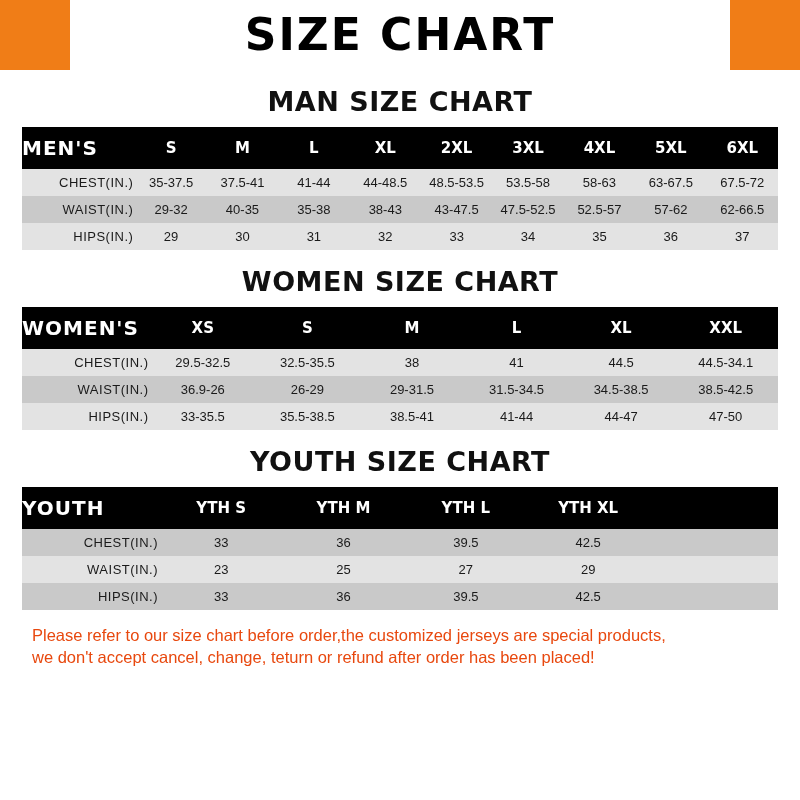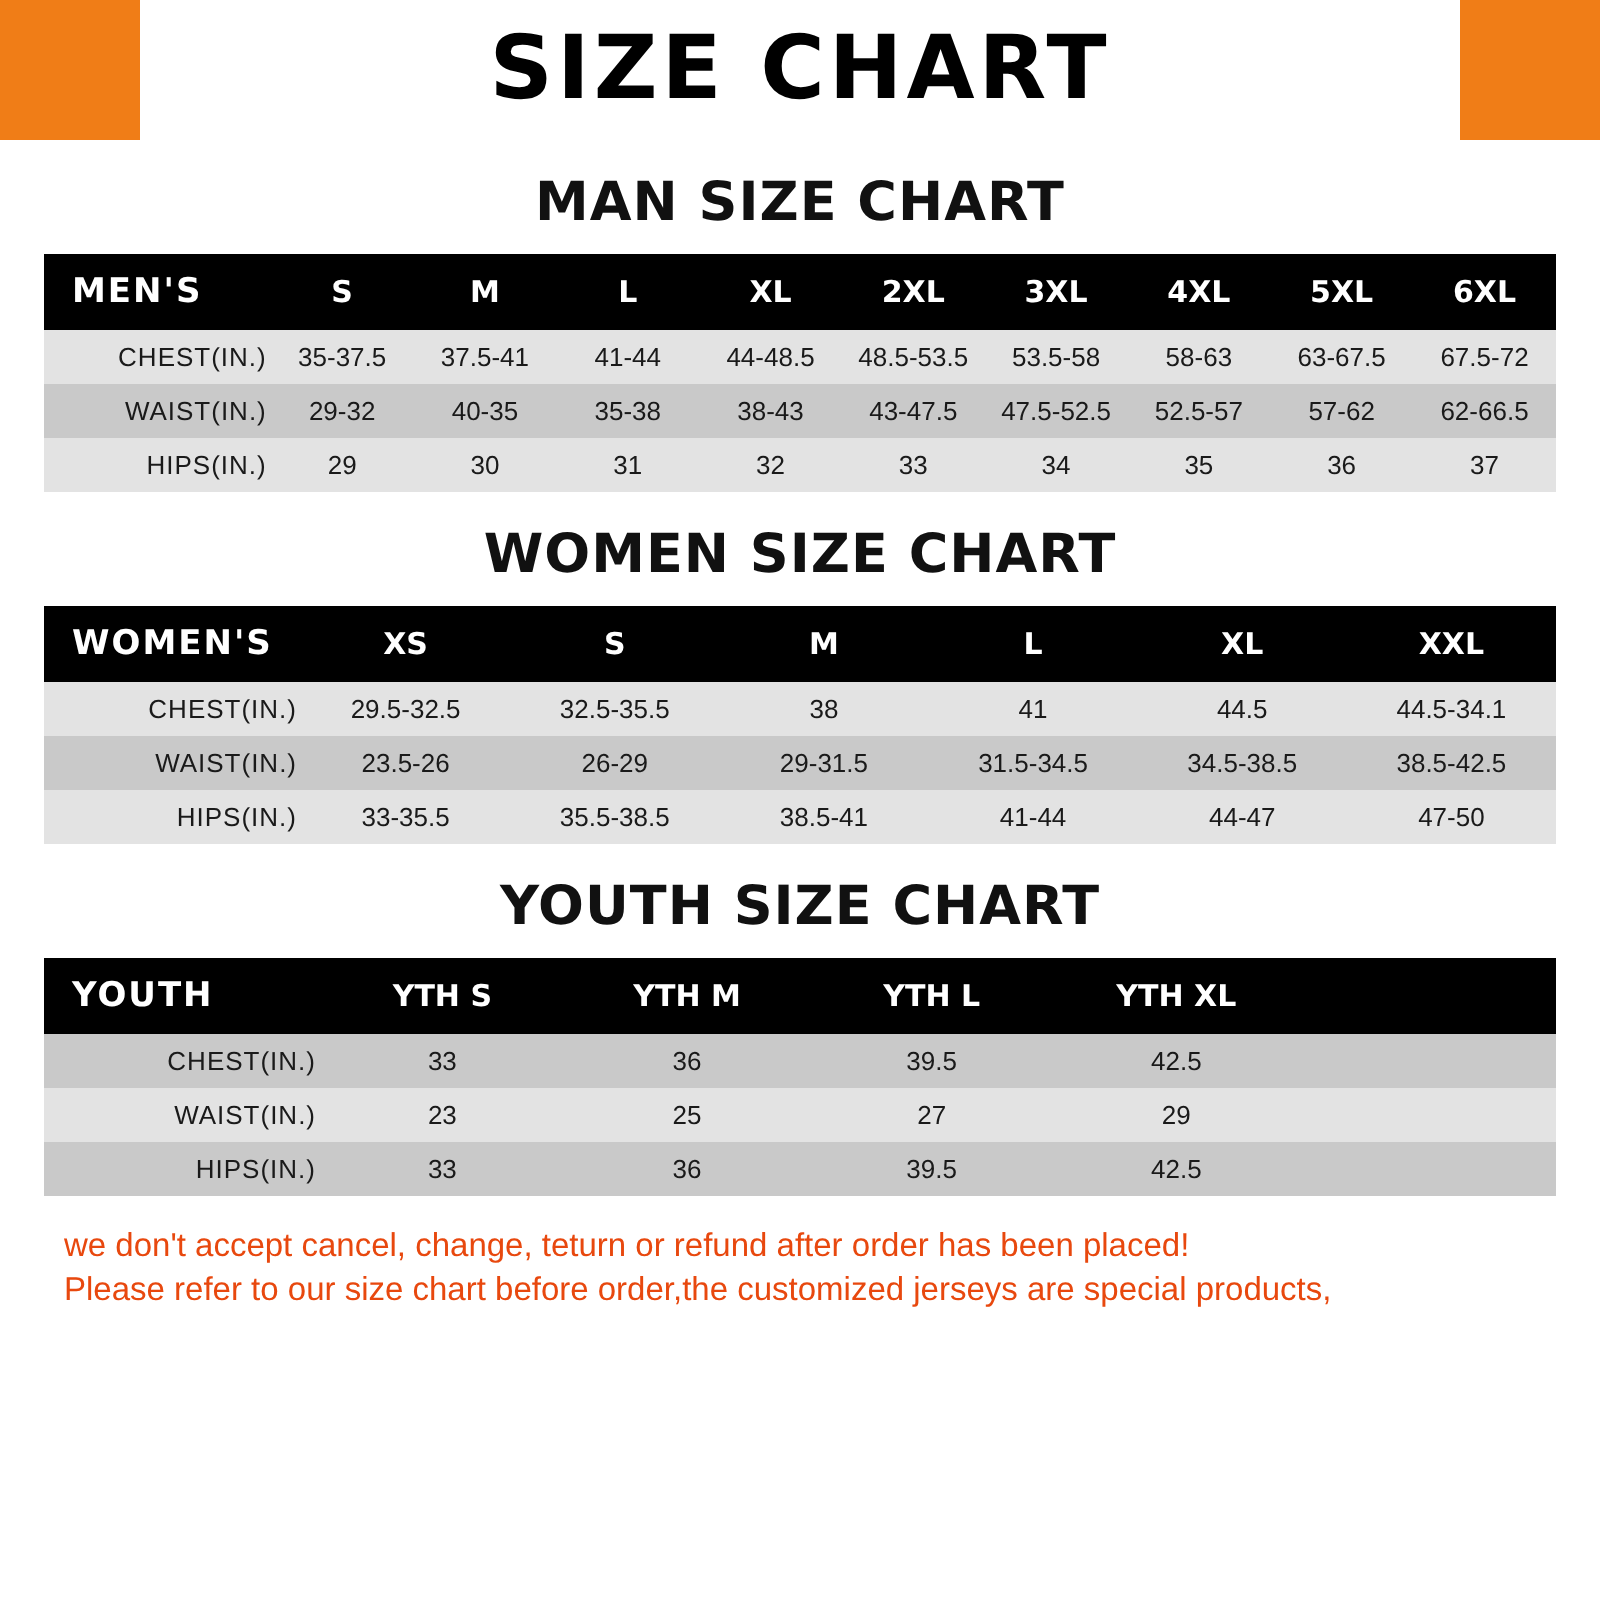--- a/index.html
+++ b/index.html
@@ -76,22 +76,22 @@
   table.size-table thead th {
     background: #000000;
     color: #ffffff;
     font-size: 15px;
     font-weight: bold;
     padding: 9px 2px;
     font-family: "DejaVu Sans", sans-serif;
   }
   table.size-table thead th.row-label-head {
     text-align: left;
-    padding-left: 14px;
-    font-size: 17px;
+    padding-left: 0;
+    font-size: 20px;
     letter-spacing: 1px;
   }
   table.size-table tbody tr.shade-light td {
     background: #e3e3e3;
   }
   table.size-table tbody tr.shade-dark td {
     background: #c9c9c9;
   }
   table.size-table tbody td.row-label {
     font-size: 13px;
@@ -221,21 +221,21 @@
           <td class="row-label">CHEST(IN.)</td>
           <td>29.5-32.5</td>
           <td>32.5-35.5</td>
           <td>38</td>
           <td>41</td>
           <td>44.5</td>
           <td>44.5-34.1</td>
         </tr>
         <tr class="shade-dark">
           <td class="row-label">WAIST(IN.)</td>
-          <td>23.5-26</td>
+          <td>36.9-26</td>
           <td>26-29</td>
           <td>29-31.5</td>
           <td>31.5-34.5</td>
           <td>34.5-38.5</td>
           <td>38.5-42.5</td>
         </tr>
         <tr class="shade-light">
           <td class="row-label">HIPS(IN.)</td>
           <td>33-35.5</td>
           <td>35.5-38.5</td>
@@ -289,18 +289,18 @@
           <td>33</td>
           <td>36</td>
           <td>39.5</td>
           <td>42.5</td>
           <td></td>
         </tr>
       </tbody>
     </table>
 
     <div class="footer-note">
+      <div>Please refer to our size chart before order,the customized jerseys are special products,</div>
       <div>we don't accept cancel, change, teturn or refund after order has been placed!</div>
-      <div>Please refer to our size chart before order,the customized jerseys are special products,</div>
     </div>
 
   </div>
 </div>
 
 </body></html>

